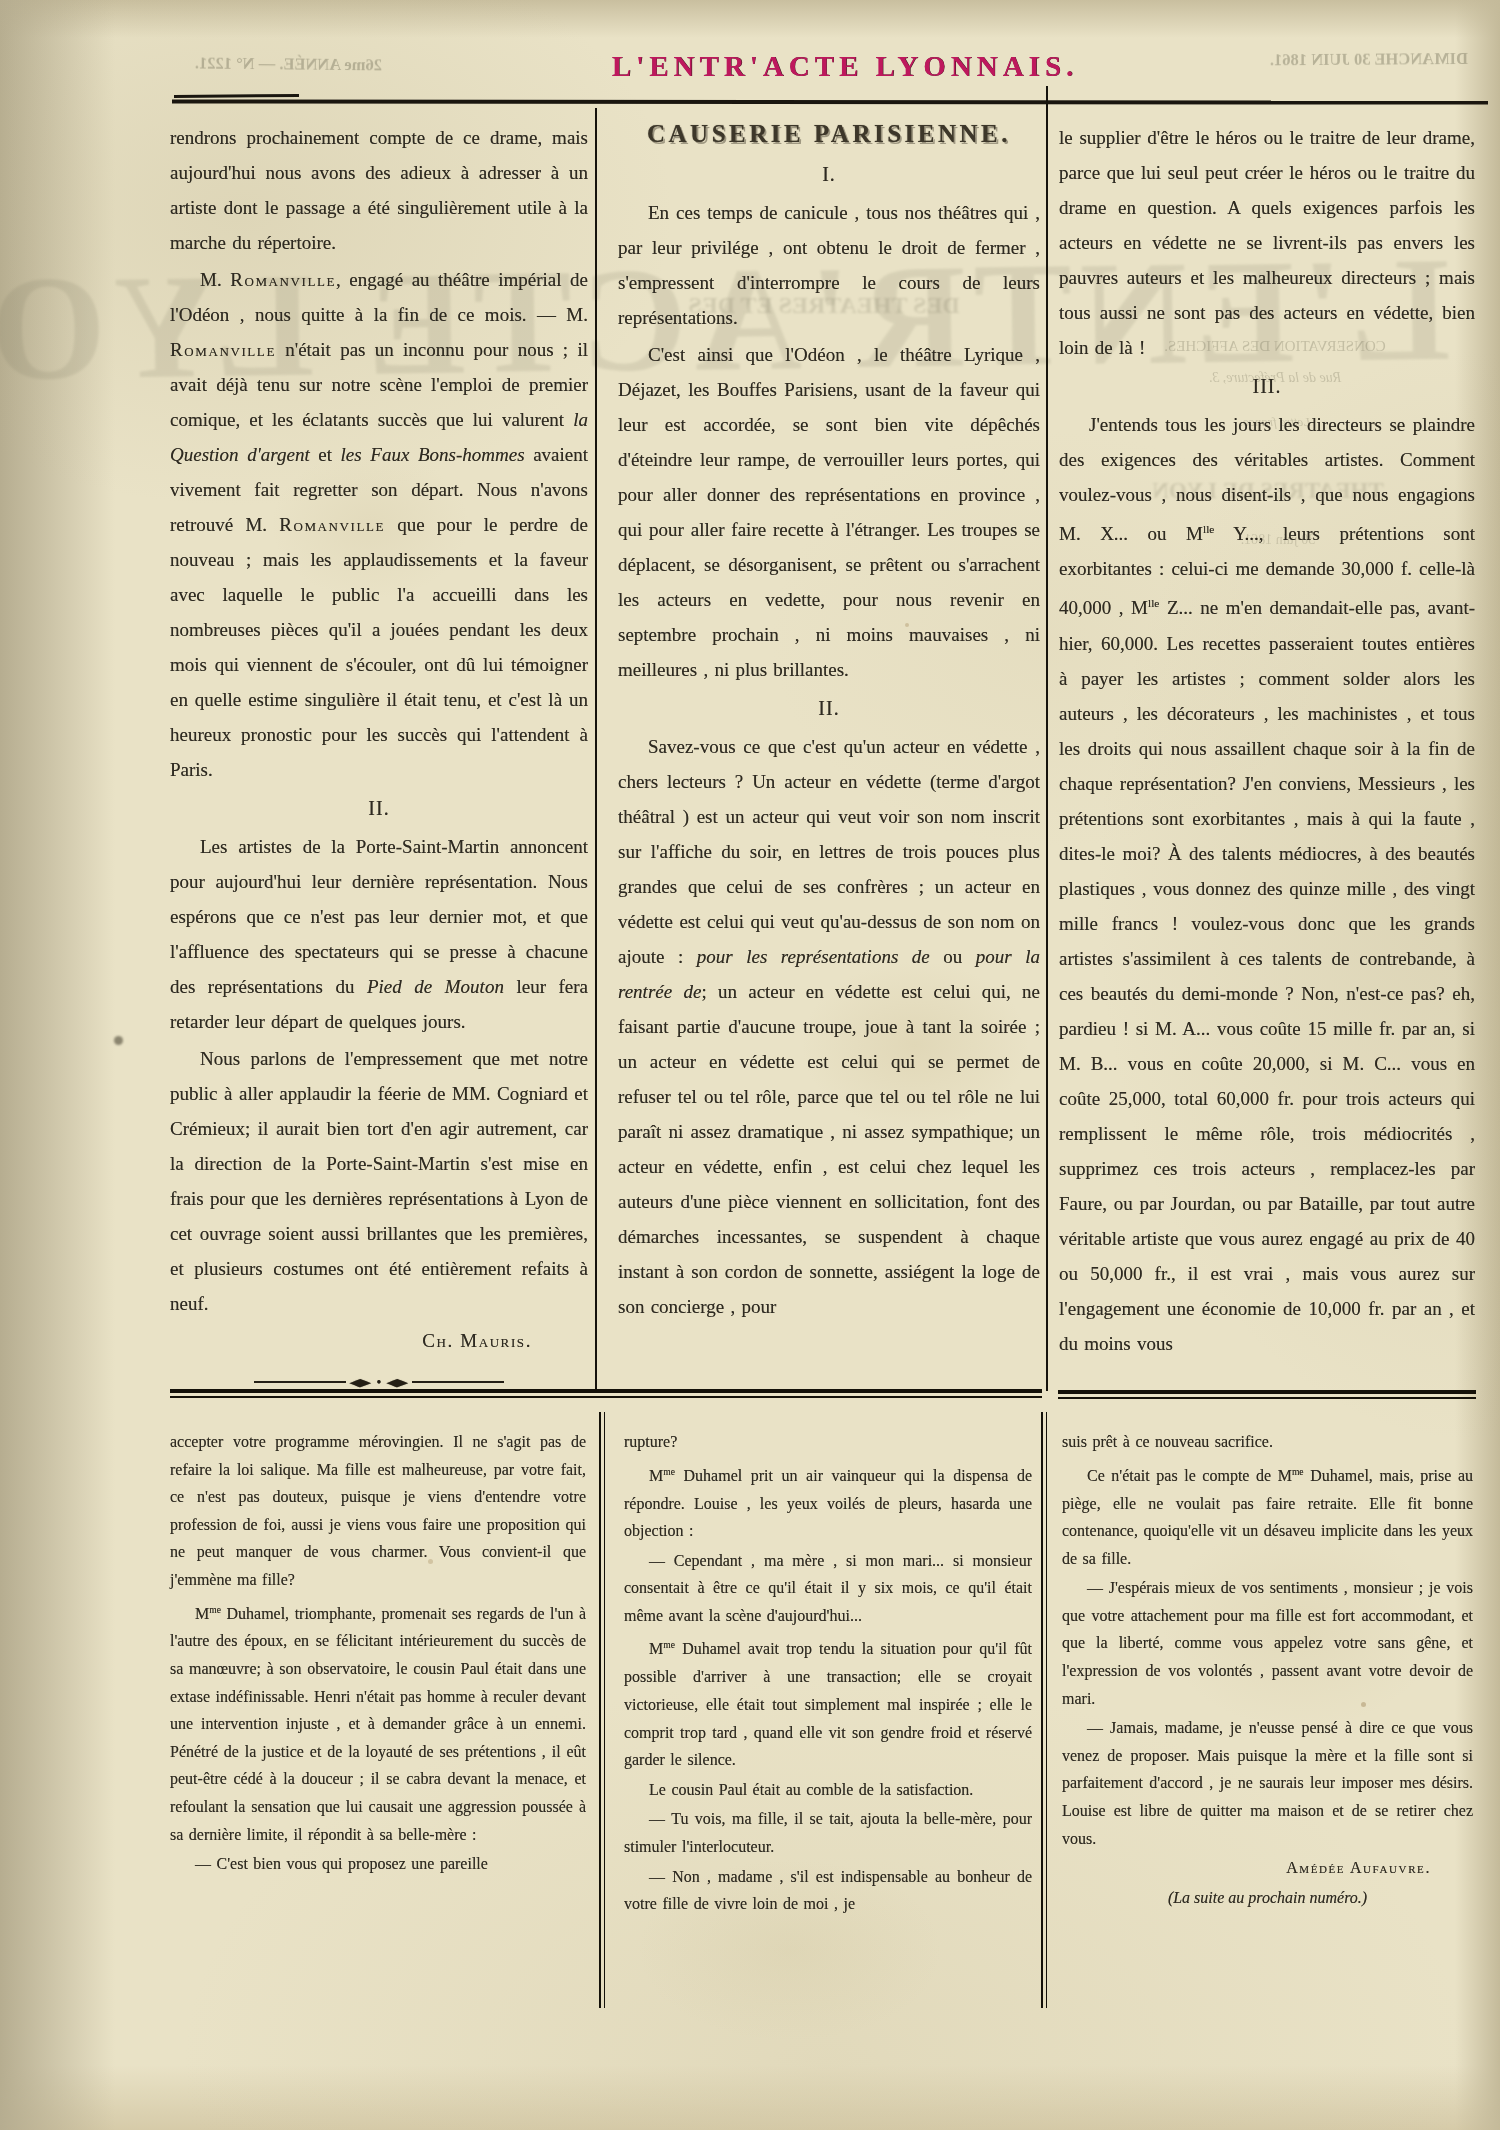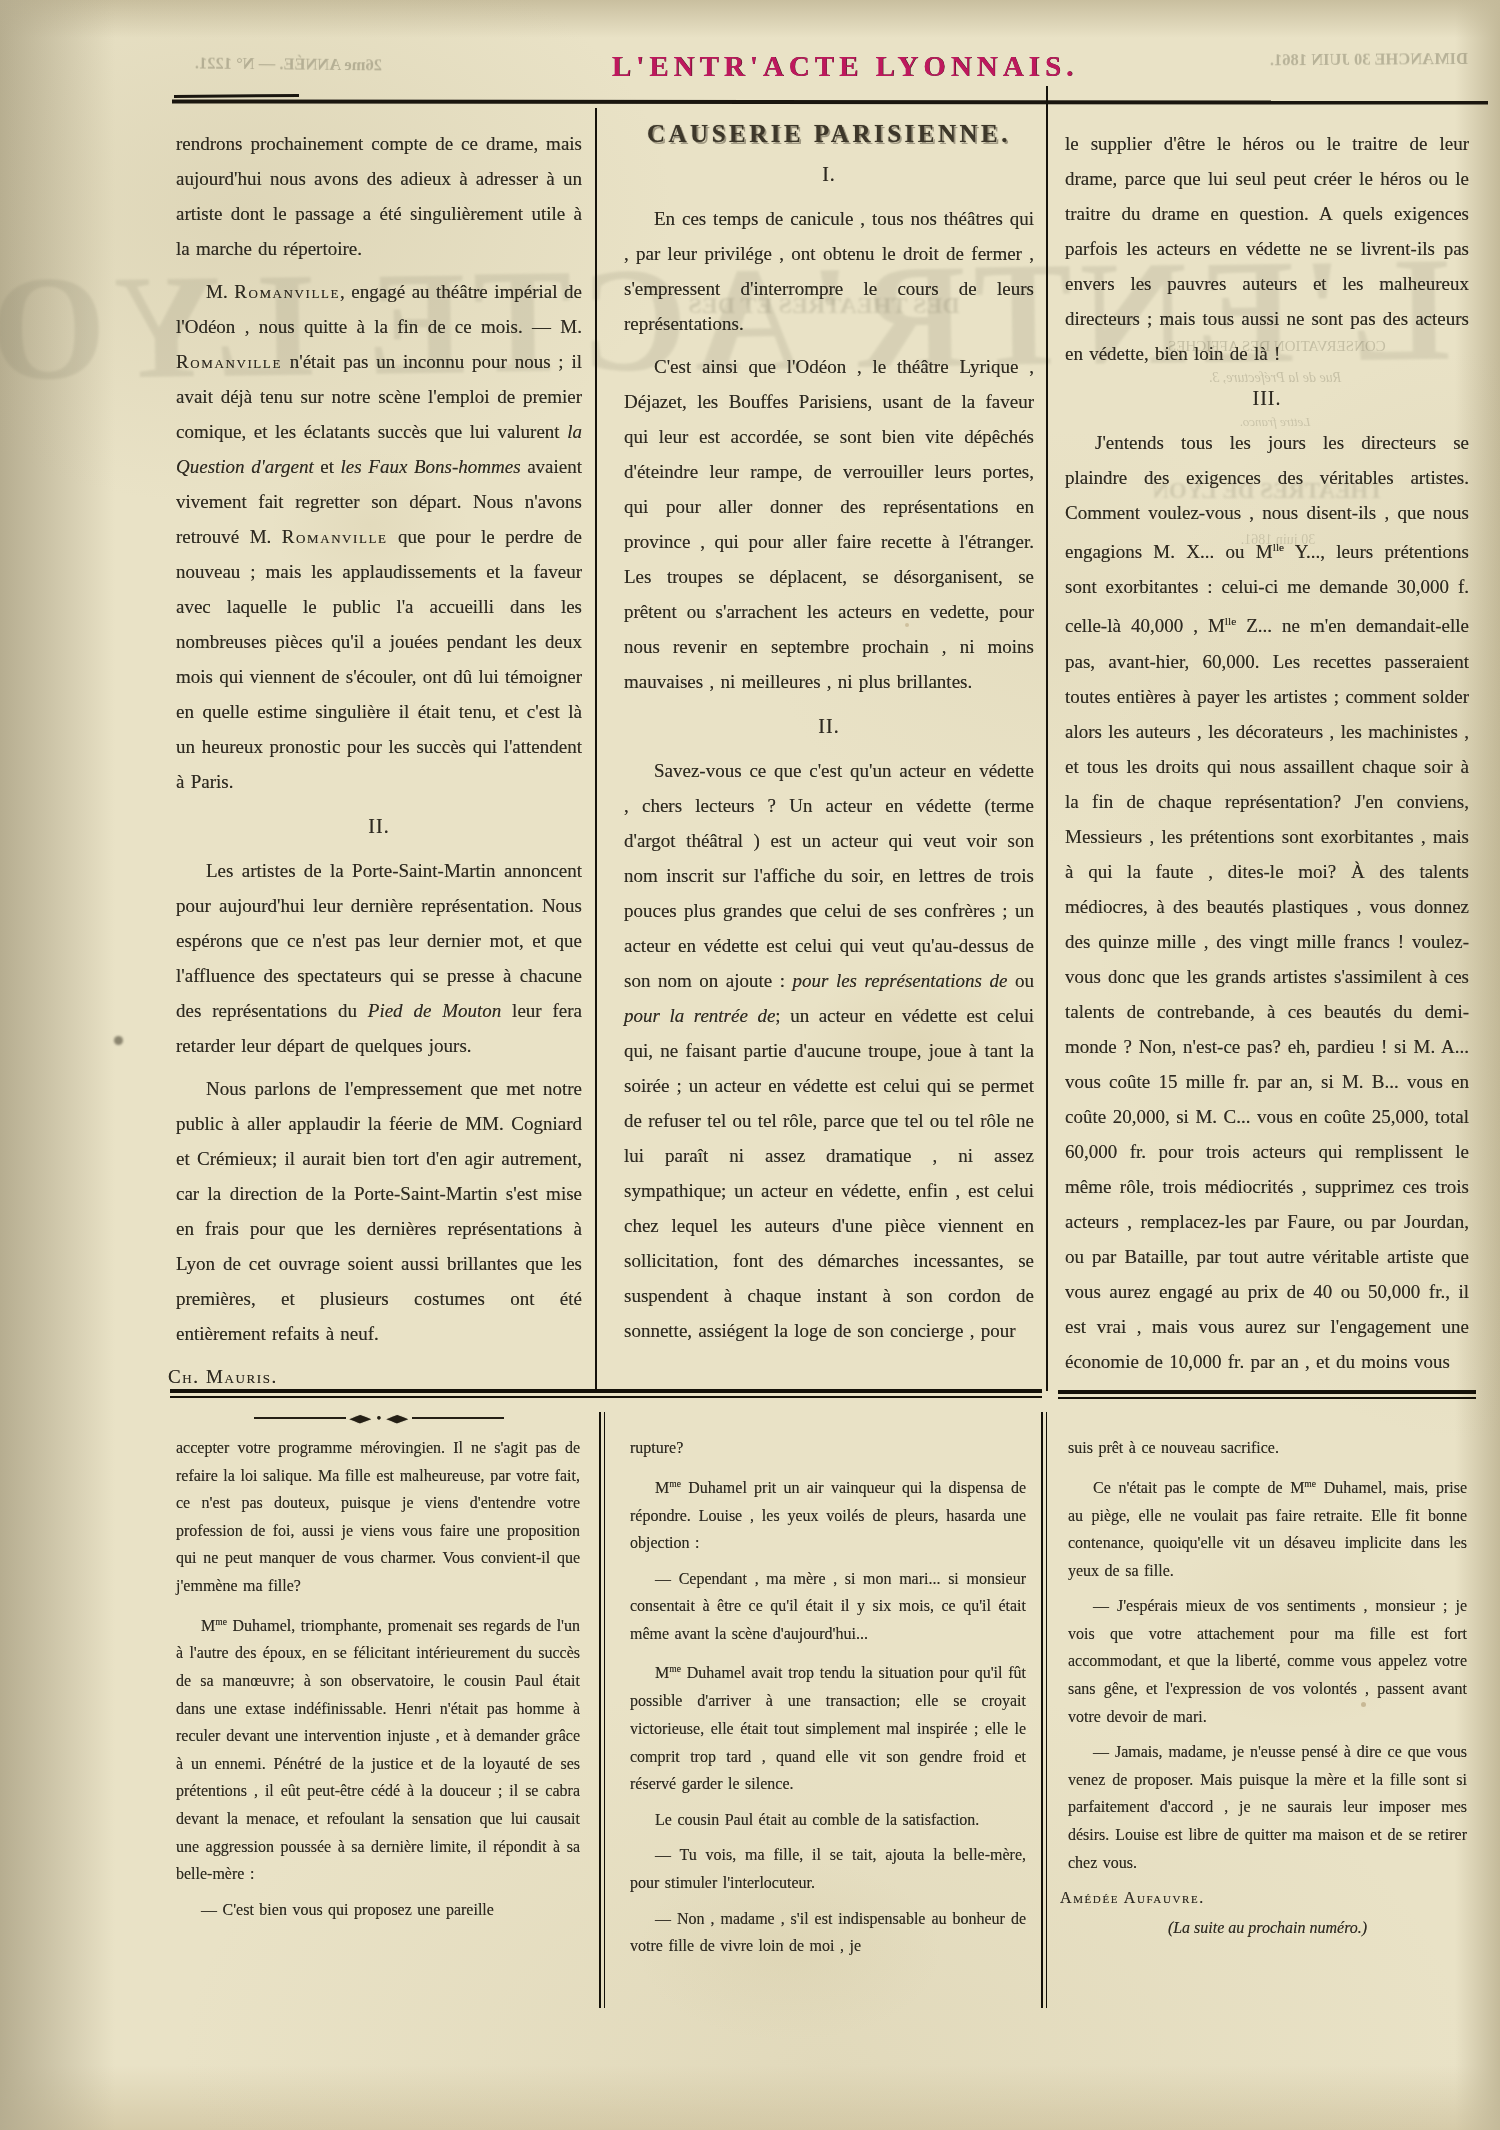--- a/index.html
+++ b/index.html
@@ -83,30 +83,30 @@
     text-shadow:0 0 0.5px rgba(46,42,33,0.55);
   }
   .col.c1t{left:168px;top:118px;width:422px;}
   .col.c2t{left:616px;top:111px;width:426px;}
   .col.c3t{left:1057px;top:118px;width:420px;}
   .col.bottom{font-size:16px;line-height:27.6px;}
   .col.c1b{left:168px;top:1426px;width:420px;}
   .col.c2b{left:622px;top:1426px;width:412px;}
   .col.c3b{left:1060px;top:1426px;width:415px;}
 
-  .blk-p{margin:8px;text-align:justify;text-align-last:left;word-spacing:1.5px;}
+  .blk-p{margin:2px;text-align:justify;text-align-last:left;word-spacing:1.5px;}
   .col .blk-p.indent{text-indent:30px;}
   .col.bottom .blk-p.indent{text-indent:25px;}
   .blk-heading{text-align:center;font-size:20px;line-height:35px;padding:2px 0 1px;letter-spacing:1px;}
   .blk-title{
     text-align:center;font-weight:bold;font-size:25px;line-height:42px;
     letter-spacing:3.5px;color:#3d372a;padding:2px 0 0;
     text-shadow:1.8px 2.1px 0 rgba(59,52,37,0.42), 0 0 1px rgba(59,52,37,0.6);
   }
-  .blk-sig{padding-right:58px;}
+  .blk-sig{text-align:right;padding-right:58px;}
   .col.bottom .blk-sig{padding-right:44px;letter-spacing:1px;}
   .blk-note{text-align:center;font-style:italic;padding-top:2px;}
   .run-i{font-style:italic;}
   .run-sc{font-variant:small-caps;letter-spacing:1.6px;}
   .run-sup{vertical-align:super;font-size:0.60em;letter-spacing:0;}
 
   
   .blk-ornament{display:flex;align-items:center;justify-content:center;height:36px;margin:6px 0 0;color:#241f15;}
   .orn-line{display:inline-block;width:92px;height:1.6px;background:#241f15;}
   .orn-diamond{display:inline-block;font-size:11px;transform:scaleX(2.6);margin:0 10px;line-height:1;}

